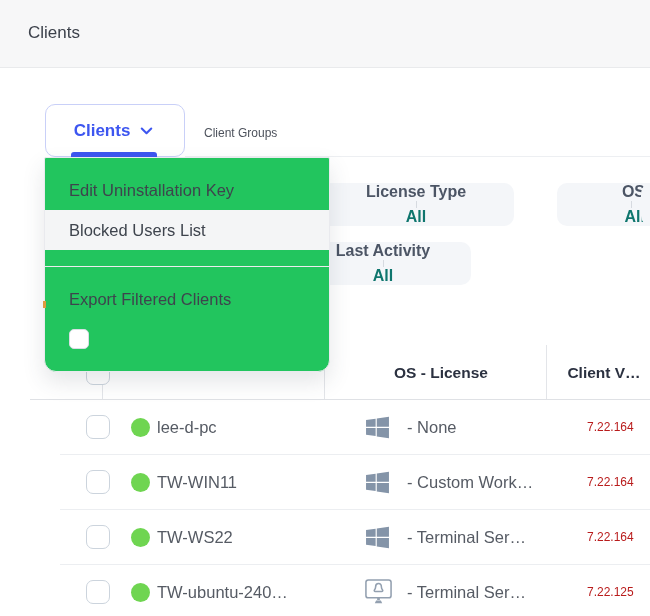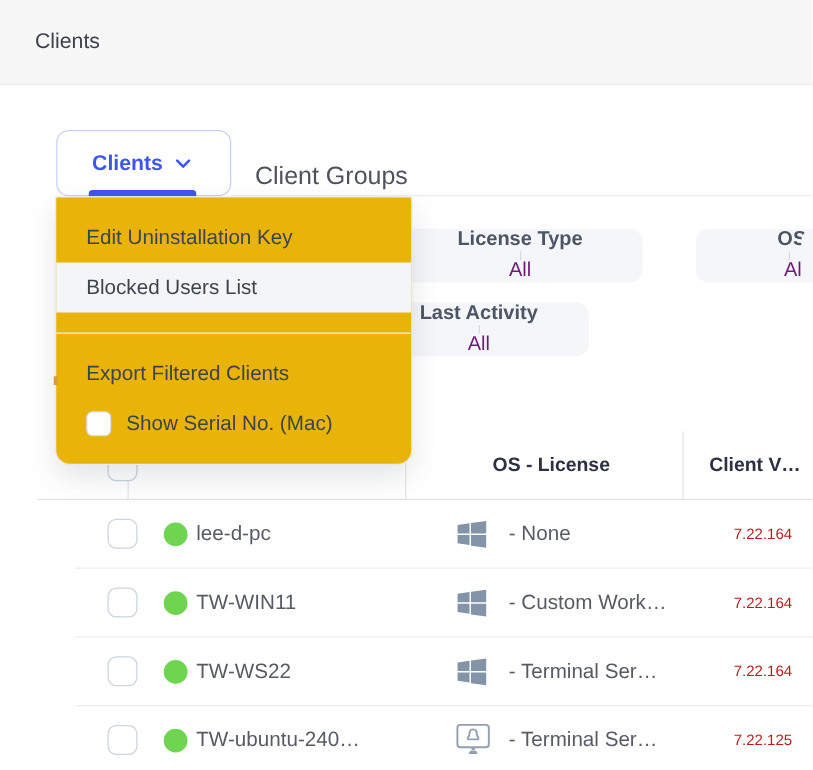--- a/index.html
+++ b/index.html
@@ -27,33 +27,33 @@
     border:1.5px solid #c9d0f8; border-radius:10px; background:#fff;
     display:flex; align-items:center; justify-content:center; gap:7px;
     cursor:pointer;
   }
   .tab-clients .tab-label { font-size:17px; font-weight:700; color:#3d56f0; }
   .tab-underline {
     position:absolute; left:25px; width:86px; bottom:-1px; height:5px;
     background:#3d56f0; border-radius:3px 3px 0 0;
   }
   .tab-groups {
-    position:absolute; left:204px; top:116px; height:53px; line-height:51px;
-    font-size:20px; color:#4d525c; cursor:pointer;
+    position:absolute; left:204px; top:108px; height:53px; line-height:51px;
+    font-size:12px; color:#4d525c; cursor:pointer;
   }
 
   
   .chip {
     position:absolute; height:43px; background:#f4f6f9; border-radius:10px;
     display:flex; align-items:center; padding:0 16px; font-size:16px;
     z-index:1; white-space:nowrap; cursor:pointer;flex-direction:column;
   }
   .chip .lbl { color:#4c5565; font-weight:600; }
   .chip .sep { width:1px; height:22px; background:#d6dae0; margin:0 13px; }
-  .chip .val { color:#701a75; font-weight:400; }
+  .chip .val { color:#0f766e; font-weight:700; }
   #chip-license  { left:318px; top:183px; width:196px; }
   #chip-os       { left:557px; top:183px; width:104px;align-items:flex-end; }
   #chip-edge     { left:641px; top:183px; width:30px; border-radius:10px 0 0 10px; }
   #chip-activity { left:295px; top:242px; width:176px; }
 
   
   .thead { position:absolute; left:0; top:345px; width:650px; height:55px; z-index:0;text-align:center; }
   .th {
     position:absolute; top:0; height:55px; border-right:1px solid #e3e5e9;
     font-size:15.5px; font-weight:700; color:#2b3140; line-height:55px;
@@ -79,21 +79,21 @@
     border-radius:50%; background:#6fd551;
   }
   .tname { position:absolute; left:127px; top:0; line-height:55px; font-size:16.5px; color:#565b64; cursor:pointer; }
   .osicon { position:absolute; left:334px; top:15px; }
   .tlic  { position:absolute; left:377px; top:0; line-height:55px; font-size:16.5px; color:#565b64; }
   .tver  { position:absolute; left:557px; top:0; line-height:55px; font-size:12px; color:#b91c1c; }
 
   
   .dropdown {
     position:absolute; left:44px; top:157px; width:286px;
-    background:#eab308; border:1px solid #e9eaee;
+    background:#22c55e; border:1px solid #e9eaee;
     border-radius:2px 2px 12px 12px;
     box-shadow:0 10px 22px rgba(55,60,75,0.13);
     z-index:10; padding:12px 0;
   }
   .mitem {
     height:40px; line-height:40px; padding-left:24px;
     font-size:16.5px; color:#3e444d; cursor:pointer;
     display:flex; align-items:center;
   }
   .mitem.hl { background:#f4f5f6; }
@@ -208,18 +208,17 @@
     <span class="tver">7.22.125</span>
   </div>
 
   <div class="dropdown">
     <div class="mitem">Edit Uninstallation Key</div>
     <div class="mitem hl">Blocked Users List</div>
     <div class="mdivider"></div>
     <div class="mitem">Export Filtered Clients</div>
     <div class="mitem">
       <span class="mcheck"></span>
-      <span>Show Serial No. (Mac)</span>
     </div>
   </div>
   <div class="orange-artifact"></div>
 
 </div>
 
 </body></html>

